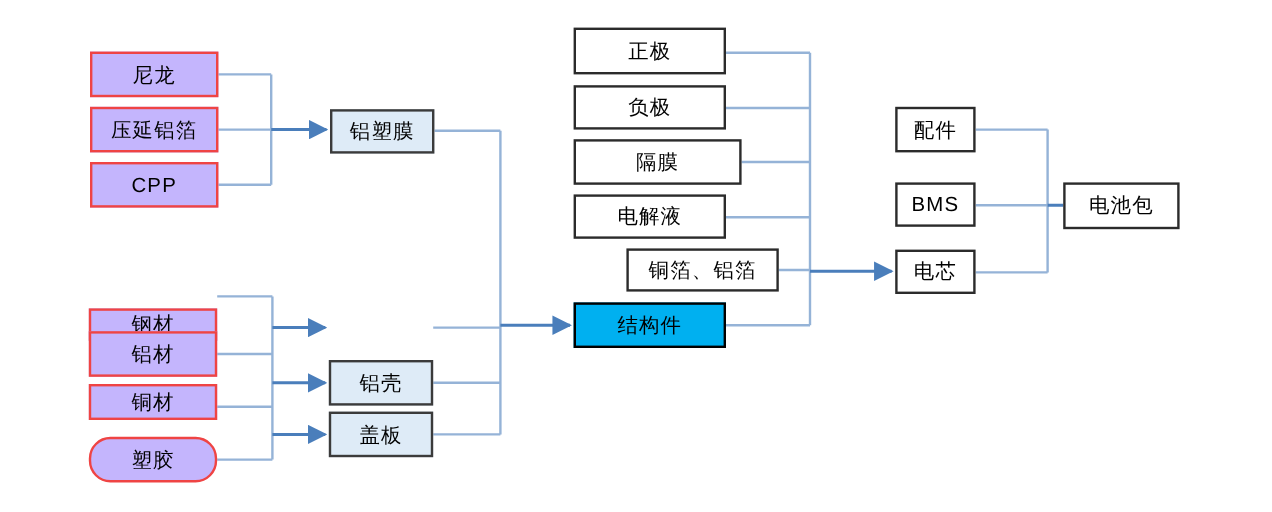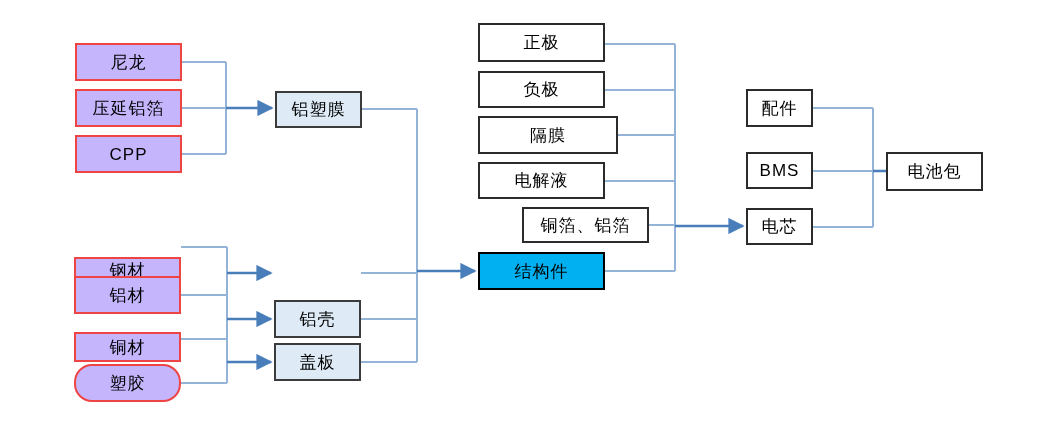--- a/index.html
+++ b/index.html
@@ -73,21 +73,21 @@
       <line x1="873" y1="171" x2="927" y2="171" marker-end="url(#arrow)"></line>
     </g>
   </svg>
 
   <div class="node pink" style="left:75px;  top:43px;  width:107px; height:38px;">尼龙</div>
   <div class="node pink" style="left:75px;  top:89px;  width:107px; height:38px;">压延铝箔</div>
   <div class="node pink" style="left:75px;  top:135px; width:107px; height:38px;">CPP</div>
 
   <div class="node pink" style="left:74px;  top:227px; width:107px; height:27px;margin-top:30px;">钢材</div>
   <div class="node pink" style="left:74px;  top:276px; width:107px; height:38px;">铝材</div>
-  <div class="node pink" style="left:74px;  top:332px; width:107px; height:30px;">铜材</div>
+  <div class="node pink" style="left:74px;  top:320px; width:107px; height:30px;">铜材</div>
   <div class="node pink" style="left:74px;  top:364px; width:107px; height:38px;border-radius:18px;">塑胶</div>
 
   <div class="node lightblue" style="left:275px; top:91px;  width:87px; height:37px;">铝塑膜</div>
   <div class="node lightblue" style="left:274px; top:300px; width:87px; height:38px;">铝壳</div>
   <div class="node lightblue" style="left:274px; top:343px; width:87px; height:38px;">盖板</div>
 
   <div class="node white" style="left:478px; top:23px;  width:127px; height:39px;">正极</div>
   <div class="node white" style="left:478px; top:71px;  width:127px; height:37px;">负极</div>
   <div class="node white" style="left:478px; top:116px; width:140px; height:38px;">隔膜</div>
   <div class="node white" style="left:478px; top:162px; width:127px; height:37px;">电解液</div>

